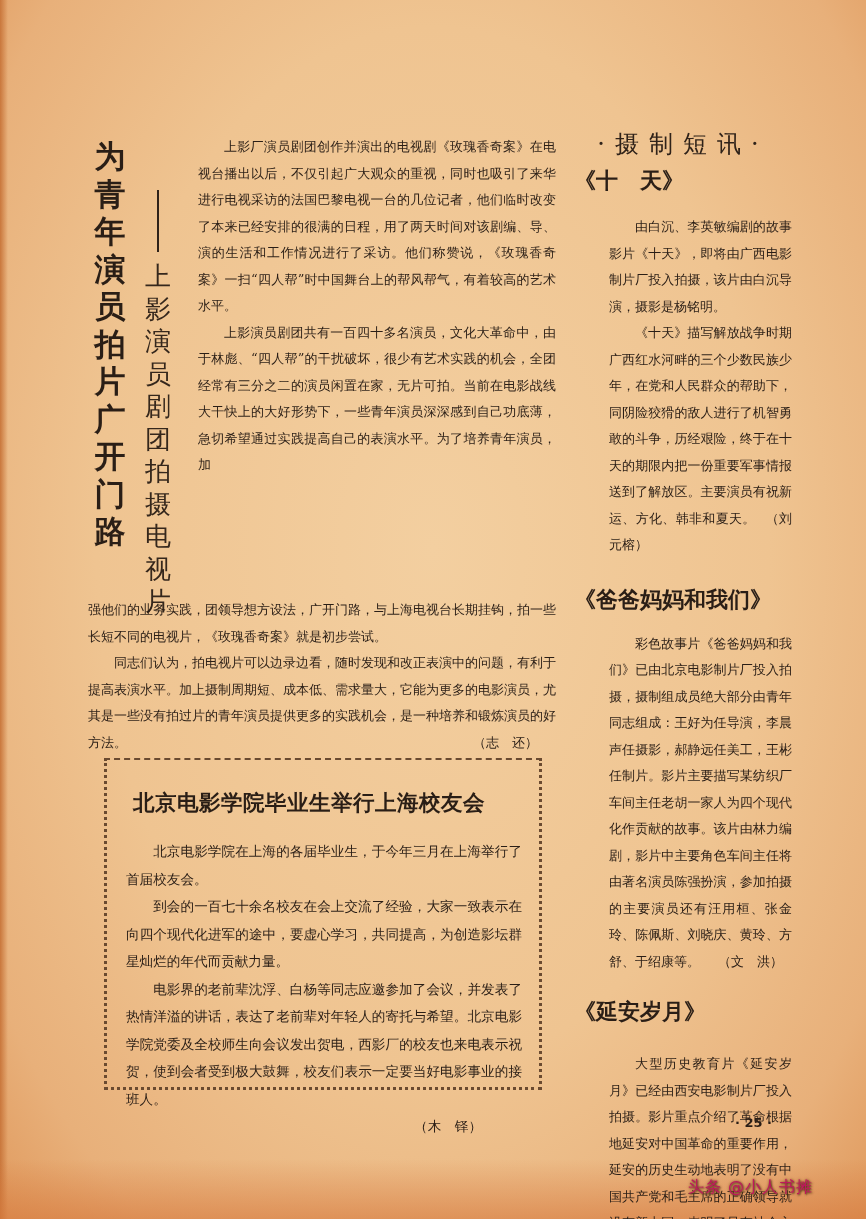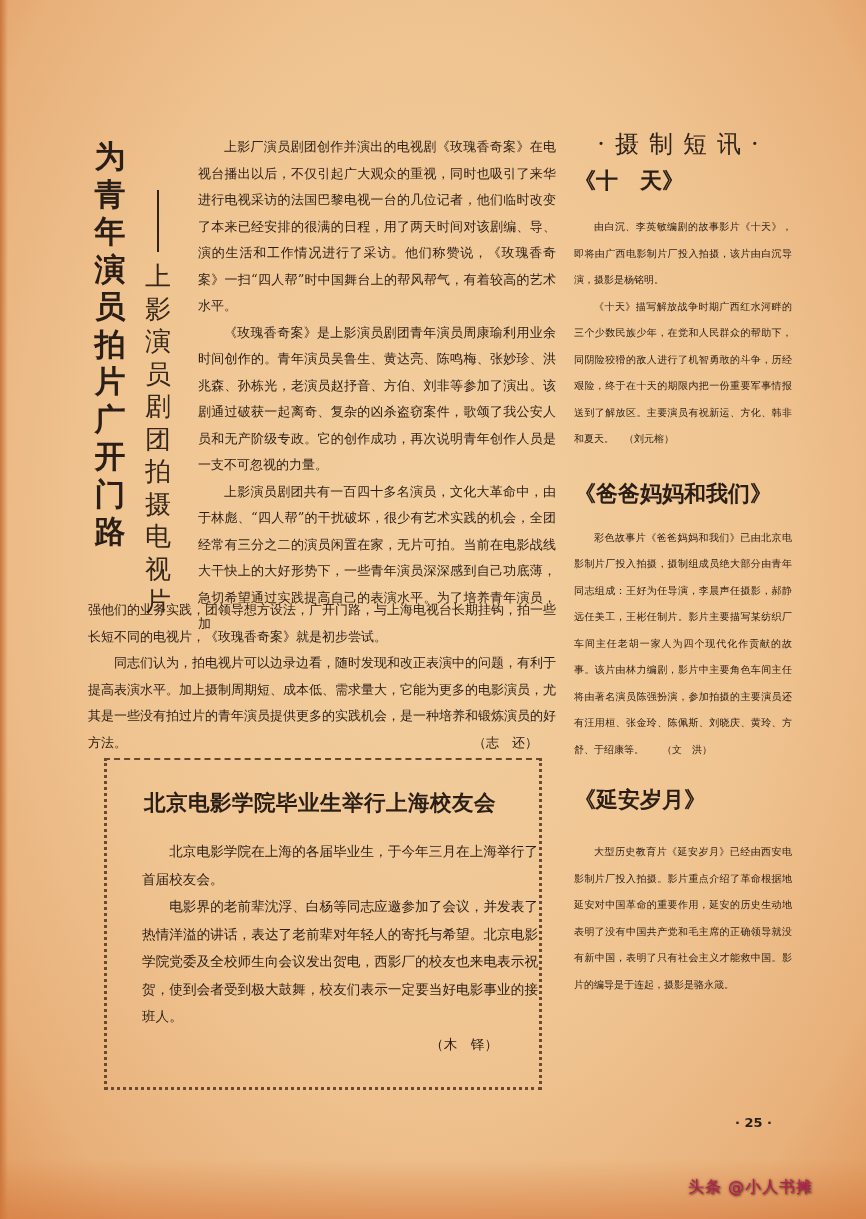--- a/index.html
+++ b/index.html
@@ -22,28 +22,28 @@
     .main-col { position:absolute; left:198px; top:134px; width:358px; }
     .main-col-wide { position:absolute; left:88px; top:597px; width:468px; }
     .byline { float:right; padding-right:18px; }
 
     .box {
       position:absolute; left:104px; top:758px; width:438px; height:332px;
       border-left: 3px dotted #6a4a30; border-right: 3px dotted #6a4a30; border-bottom: 3px dotted #6a4a30;
       border-top: 2px dashed #6a4a30;
       box-sizing:border-box;
     }
-    .box-title { position:absolute; left:144px; top:788px; width:400px; font-size:21.5px; font-weight:bold; font-family:"DejaVu Sans", sans-serif; letter-spacing:0.5px; }
-    .box-body { position:absolute; left:142px; top:838px; width:396px; }
+    .box-title { position:absolute; left:133px; top:788px; width:400px; font-size:21.5px; font-weight:bold; font-family:"DejaVu Sans", sans-serif; letter-spacing:0.5px; }
+    .box-body { position:absolute; left:126px; top:838px; width:396px; }
     .box-body .para { font-size:13.6px; line-height:27.5px; }
 
     .right-col { position:absolute; left:574px; top:128px; width:218px; }
     .section-title { font-size:24px; letter-spacing:10px; text-align:center; margin:0 0 4px 0; color:#2f2219; font-family:"DejaVu Serif", serif; }
     .item-title { font-size:22px; font-weight:bold; text-align:left; font-family:"DejaVu Sans", sans-serif; margin:0; }
-    .right-col .para { font-size:10px; line-height:26.5px; }
+    .right-col .para { font-size:13px; line-height:26.5px;margin-left:35px; }
     .page-num { position:absolute; left:735px; top:1115px; font-size:13px; font-weight:bold; font-family:"DejaVu Sans", sans-serif; }
     .watermark { position:absolute; left:688px; top:1177px; font-size:16px; color:#be185d; font-family:"DejaVu Sans", sans-serif; text-shadow: 1px 1px 2px #5a3a1a, 0 0 3px #7a4a20; letter-spacing:1px; }
   </style>
 </head>
 <body>
 
 <div class="page-edge-left"></div>
 <div class="page-edge-bottom"></div>
 
 <div class="vtitle">
@@ -70,36 +70,36 @@
   <span class="ch">团</span>
   <span class="ch">拍</span>
   <span class="ch">摄</span>
   <span class="ch">电</span>
   <span class="ch">视</span>
   <span class="ch">片</span>
 </div>
 
 <div class="main-col">
   <div class="para indent">上影厂演员剧团创作并演出的电视剧《玫瑰香奇案》在电视台播出以后，不仅引起广大观众的重视，同时也吸引了来华进行电视采访的法国巴黎电视一台的几位记者，他们临时改变了本来已经安排的很满的日程，用了两天时间对该剧编、导、演的生活和工作情况进行了采访。他们称赞说，《玫瑰香奇案》一扫“四人帮”时中国舞台上的帮风帮气，有着较高的艺术水平。</div>
-  <div class="para indent">《玫瑰香奇案》是上影演员剧团青年演员周康瑜利用业余时间创作的。青年演员吴鲁生、黄达亮、陈鸣梅、张妙珍、洪兆森、孙栋光，老演员赵抒音、方伯、刘非等参加了演出。该剧通过破获一起离奇、复杂的凶杀盗窃案件，歌颂了我公安人员和无产阶级专政。它的创作成功，再次说明青年创作人员是一支不可忽视的力量。</div>
   <div class="para indent">上影演员剧团共有一百四十多名演员，文化大革命中，由于林彪、“四人帮”的干扰破坏，很少有艺术实践的机会，全团经常有三分之二的演员闲置在家，无片可拍。当前在电影战线大干快上的大好形势下，一些青年演员深深感到自己功底薄，急切希望通过实践提高自己的表演水平。为了培养青年演员，加</div>
 </div>
 
 <div class="main-col-wide">
   <div class="para">强他们的业务实践，团领导想方设法，广开门路，与上海电视台长期挂钩，拍一些长短不同的电视片，《玫瑰香奇案》就是初步尝试。</div>
   <div class="para indent">
     <span>同志们认为，拍电视片可以边录边看，随时发现和改正表演中的问题，有利于提高表演水平。加上摄制周期短、成本低、需求量大，它能为更多的电影演员，尤其是一些没有拍过片的青年演员提供更多的实践机会，是一种培养和锻炼演员的好方法。</span>
     <span class="byline">（志　还）</span>
   </div>
 </div>
 
 <div class="box"></div>
 <div class="box-title">北京电影学院毕业生举行上海校友会</div>
 <div class="box-body">
   <div class="para indent">北京电影学院在上海的各届毕业生，于今年三月在上海举行了首届校友会。</div>
+  <div class="para indent">到会的一百七十余名校友在会上交流了经验，大家一致表示在向四个现代化进军的途中，要虚心学习，共同提高，为创造影坛群星灿烂的年代而贡献力量。</div>
   <div class="para indent">电影界的老前辈沈浮、白杨等同志应邀参加了会议，并发表了热情洋溢的讲话，表达了老前辈对年轻人的寄托与希望。北京电影学院党委及全校师生向会议发出贺电，西影厂的校友也来电表示祝贺，使到会者受到极大鼓舞，校友们表示一定要当好电影事业的接班人。</div>
   <div class="para" style="text-align:right; padding-right:40px;">（木　铎）</div>
 </div>
 
 <div class="right-col">
   <div class="section-title">·摄制短讯·</div>
 
   <div class="item-title" style="margin-top:6px; margin-bottom:18px;">《十　天》</div>
   <div class="para indent">由白沉、李英敏编剧的故事影片《十天》，即将由广西电影制片厂投入拍摄，该片由白沉导演，摄影是杨铭明。</div>
   <div class="para indent">

